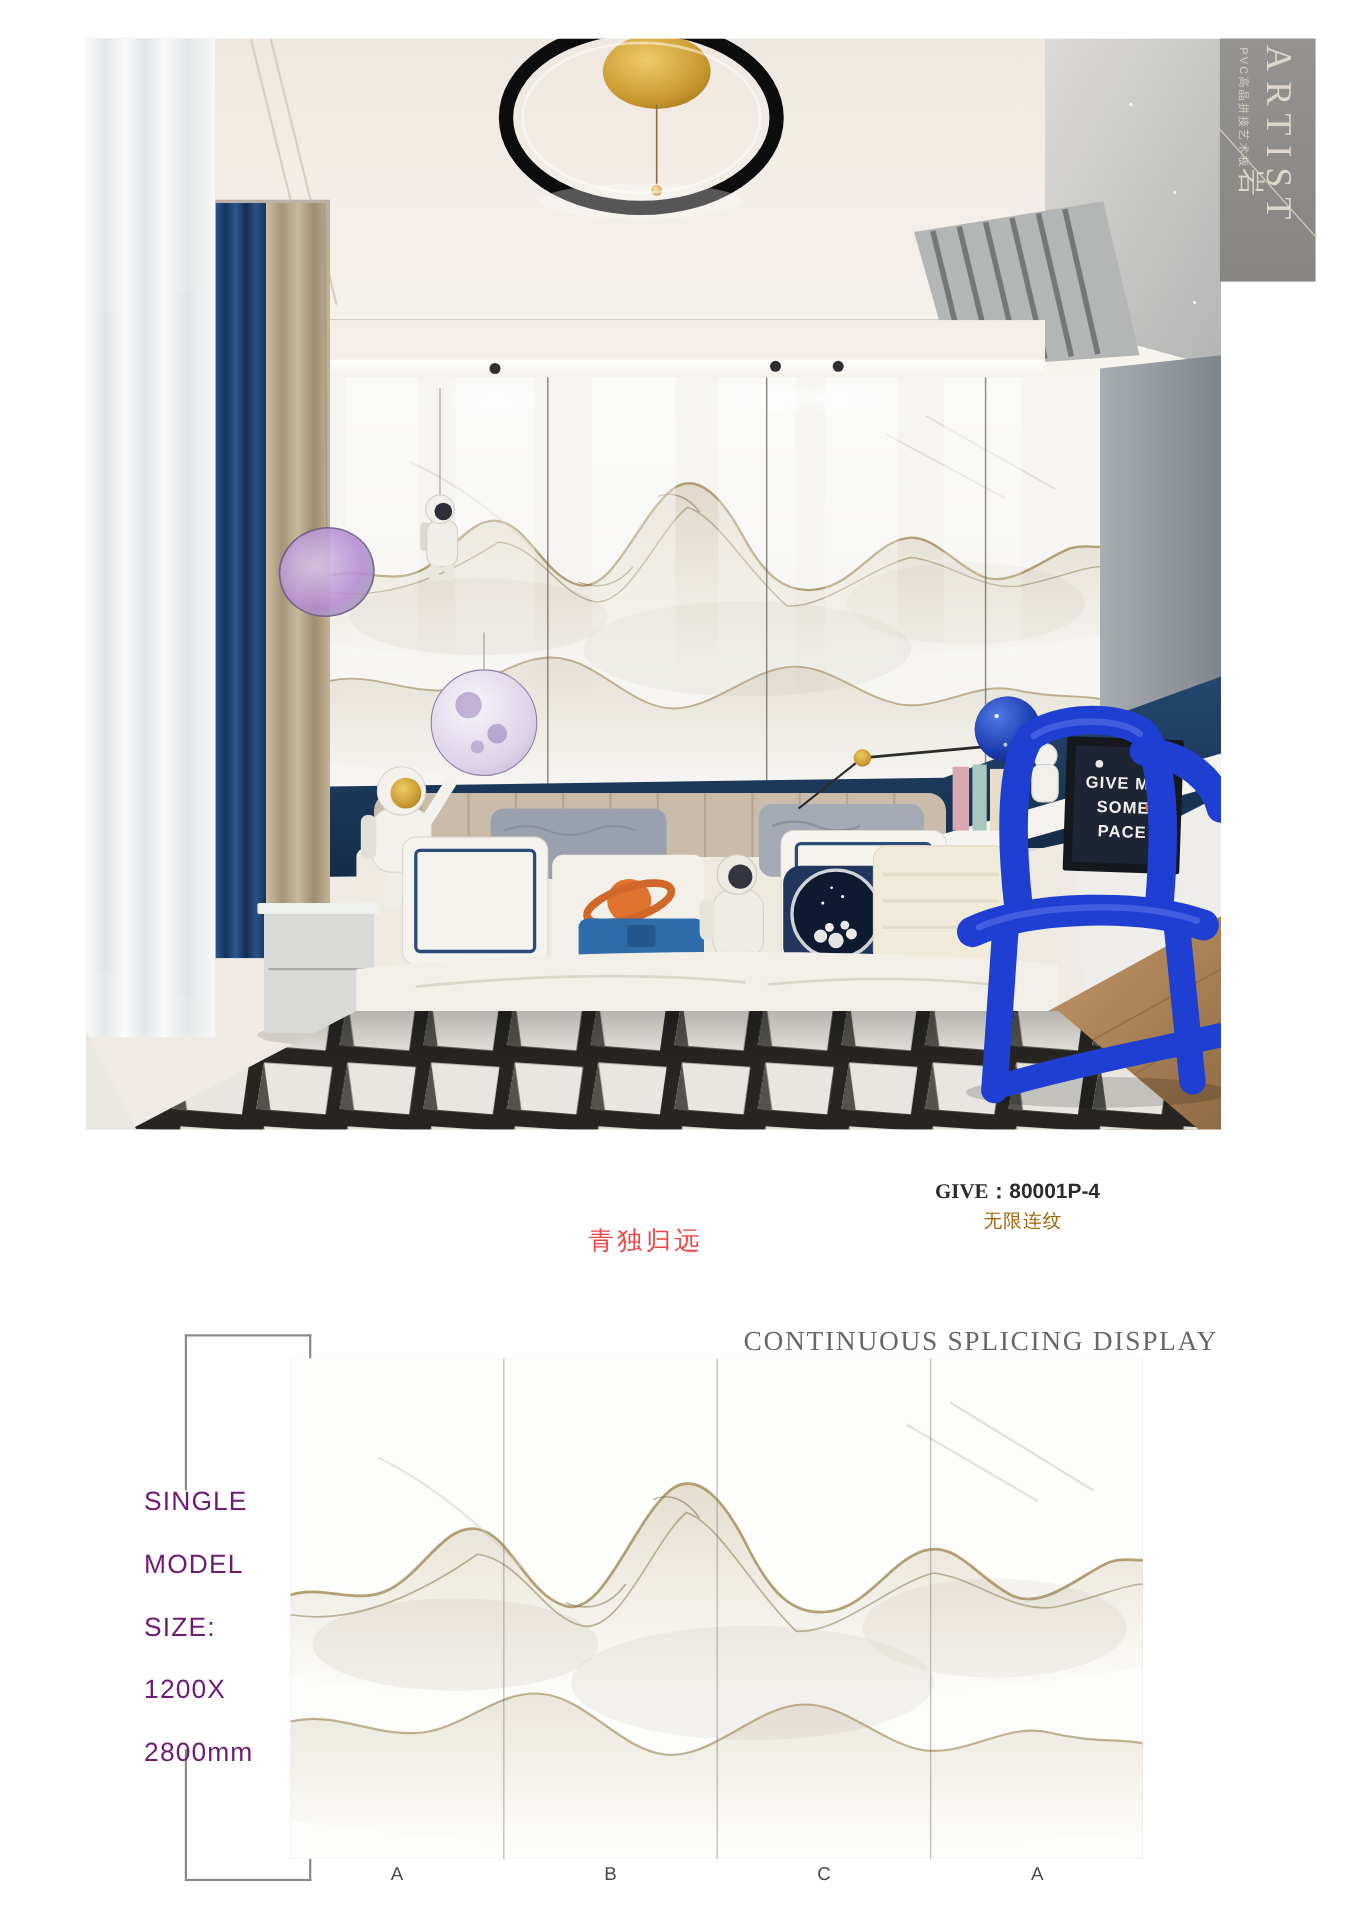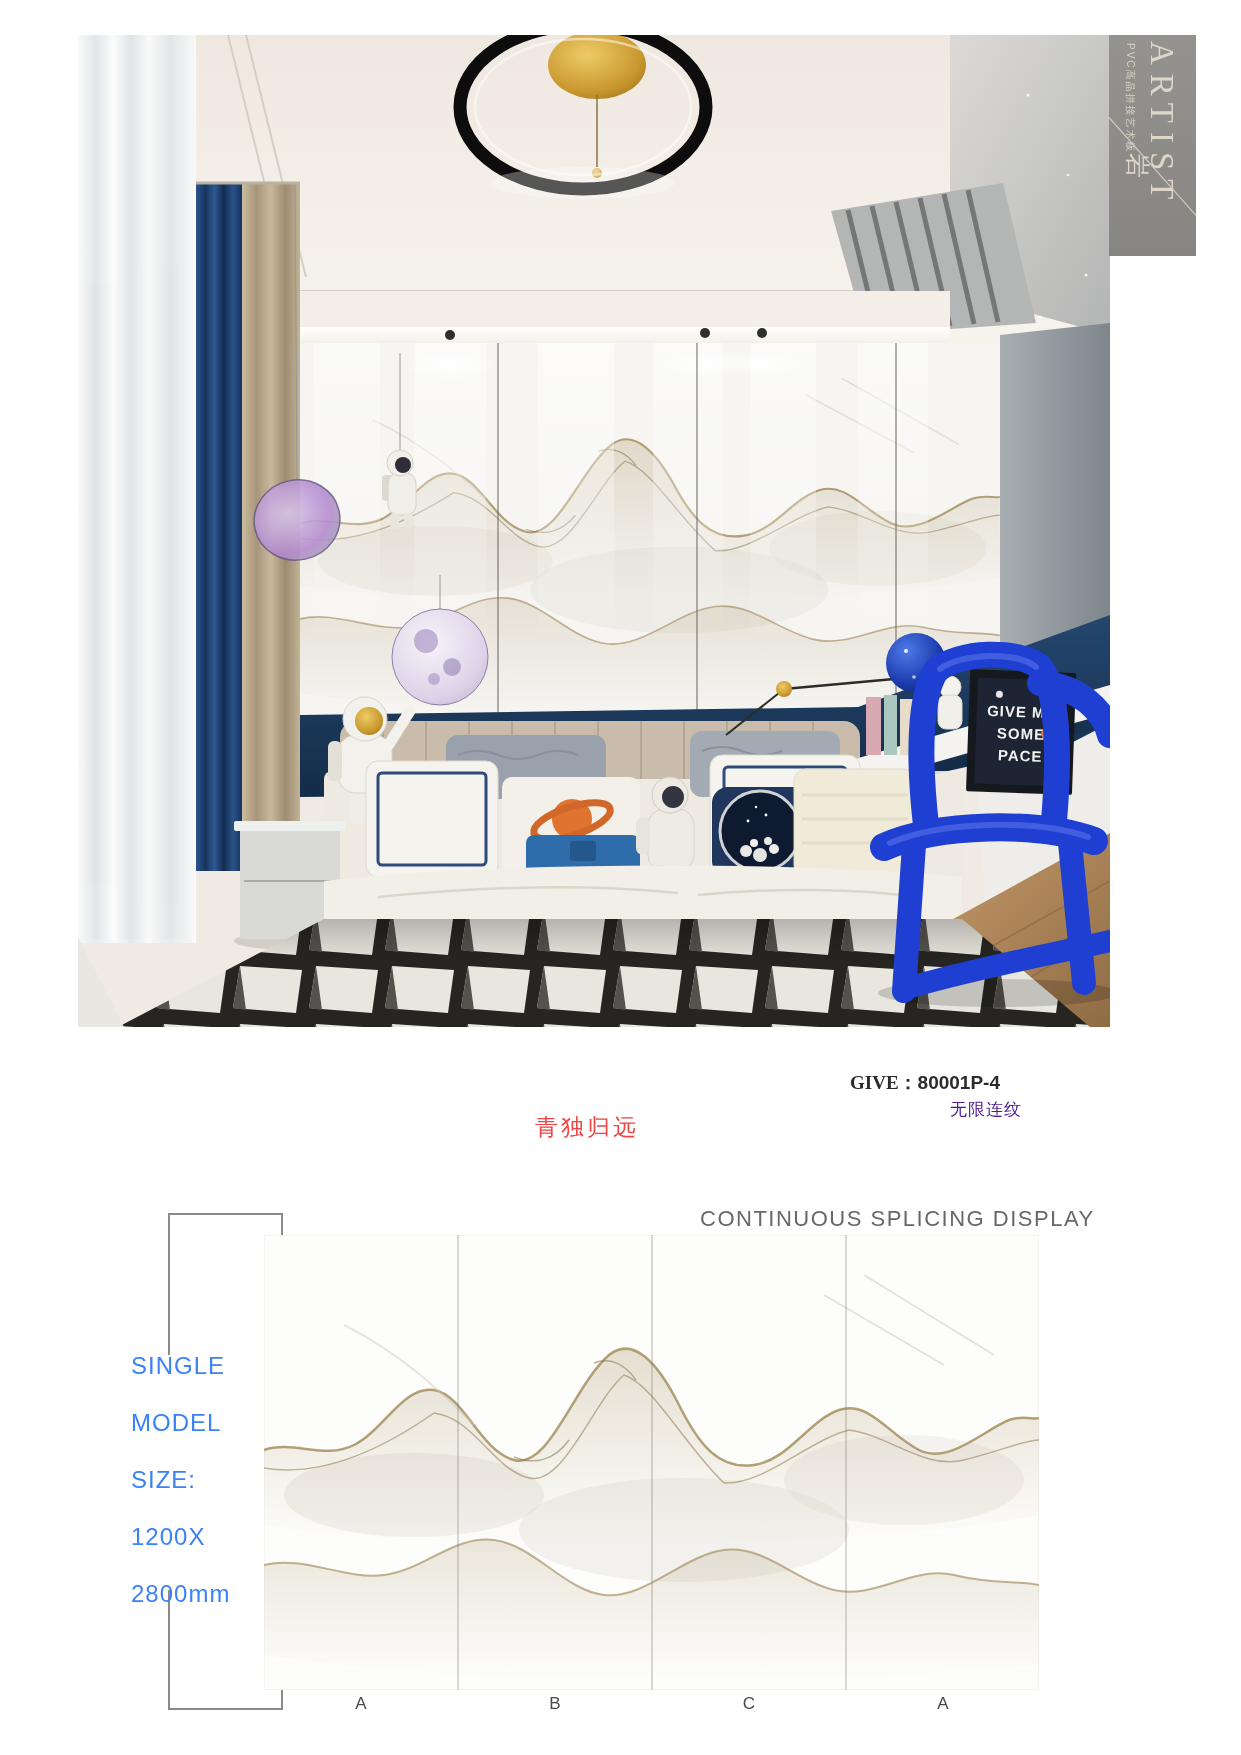--- a/index.html
+++ b/index.html
@@ -9,32 +9,32 @@
   .banner{position:absolute;left:1109px;top:35px;width:87px;height:221px;
           background:linear-gradient(180deg,#94938f,#868581);}
   .rot90{position:absolute;transform-origin:0 0;transform:rotate(90deg) translateY(-100%);white-space:nowrap;}
   .banner-brand{font-family:"Liberation Serif",serif;font-weight:400;font-size:33px;letter-spacing:9px;color:#ddd6c9;}
   .banner-sub{font-size:10px;letter-spacing:2px;color:#d8d2c4;}
   .banner-stone{font-family:"Liberation Serif",serif;font-size:25px;color:#ddd6c9;}
   .banner-line{position:absolute;left:0;top:0;width:87px;height:221px;}
   .model-line{position:absolute;left:850px;top:1070px;font-family:"Liberation Serif",serif;
               font-size:19px;font-weight:bold;color:#2b2b2b;letter-spacing:0px;}
   .model-code{font-family:"Liberation Sans",sans-serif;font-weight:bold;text-align:right;}
-  .feature-line{position:absolute;left:950px;top:1098px;font-size:17px;color:#4c1d95;letter-spacing:1px;}
+  .feature-line{position:absolute;left:894px;top:1098px;font-size:17px;color:#a16207;letter-spacing:1px;}
   .title-cn{position:absolute;left:535px;top:1112px;font-family:"Liberation Serif",serif;
             font-size:23px;font-weight:500;color:#ef4444;letter-spacing:3px;}
-  .splice-heading{position:absolute;left:700px;top:1206px;font-size:22px;font-weight:500;
-                  color:#686868;letter-spacing:1.5px;white-space:nowrap;}
+  .splice-heading{position:absolute;left:676px;top:1206px;font-size:25px;font-weight:500;
+                  color:#686868;letter-spacing:1.5px;white-space:nowrap;font-family:Liberation Serif, serif;}
   .bracket{position:absolute;border-color:#8a8a8a;}
   .bk-top{left:168px;top:1213px;width:113px;height:22px;border-top:2px solid #8a8a8a;border-right:2px solid #8a8a8a;}
   .bk-left-a{left:168px;top:1213px;width:2px;height:142px;background:#8a8a8a;}
   .bk-left-b{left:168px;top:1590px;width:2px;height:118px;background:#8a8a8a;}
   .bk-bottom{left:168px;top:1686px;width:113px;height:22px;border-bottom:2px solid #8a8a8a;border-right:2px solid #8a8a8a;}
   .chip-col{position:absolute;left:131px;top:1352px;display:flex;flex-direction:column;gap:29px;
-            font-size:24px;color:#3b82f6;letter-spacing:1px;}
+            font-size:24px;color:#701a75;letter-spacing:1px;}
   .marble-display{position:absolute;left:264px;top:1235px;width:775px;height:455px;}
   .panel-label{position:absolute;top:1694px;width:30px;text-align:center;font-size:17px;color:#4a4a4a;}
   .pl-0{left:346px;} .pl-1{left:540px;} .pl-2{left:734px;} .pl-3{left:928px;}
 </style>
 </head>
 <body>
 
 <div class="page">
 
   <div class="photo">

